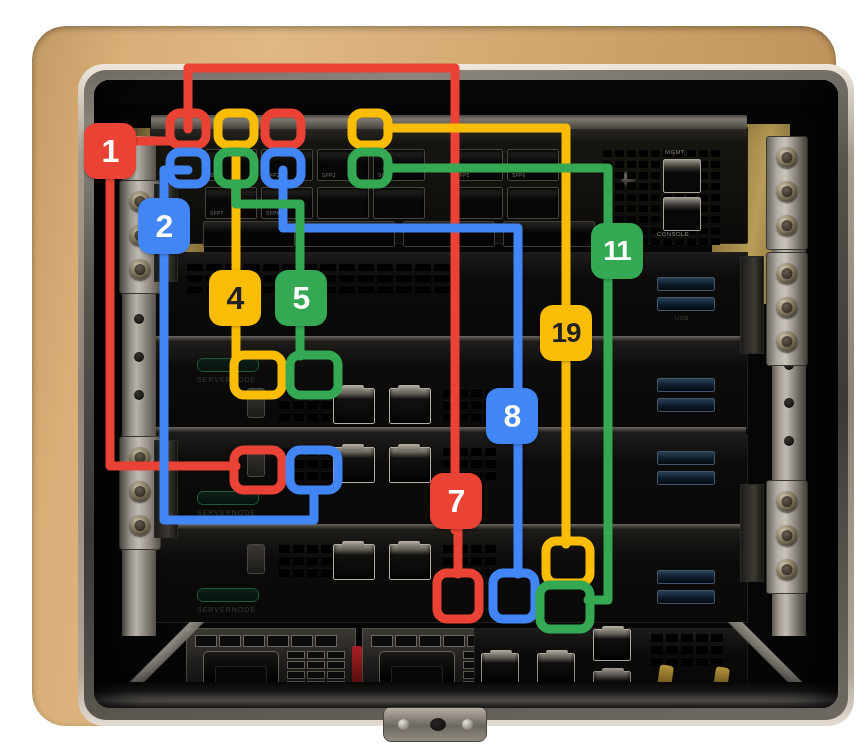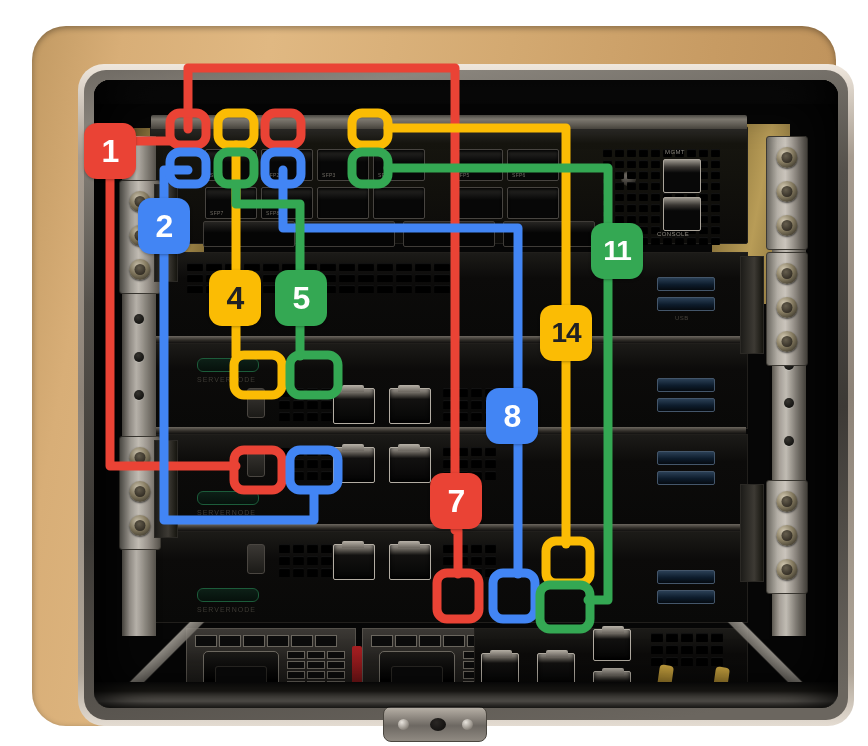--- a/index.html
+++ b/index.html
@@ -645,19 +645,19 @@
       <div class="badge" style="left: 275px; top: 270px; width: 52px; height: 56px; background: rgb(52, 168, 83); color: rgb(255, 255, 255); font-size: 32px;">
         <span>5</span>
       </div>
       <div class="badge" style="left: 430px; top: 473px; width: 52px; height: 56px; background: rgb(234, 67, 53); color: rgb(255, 255, 255); font-size: 32px;">
         <span>7</span>
       </div>
       <div class="badge" style="left: 486px; top: 388px; width: 52px; height: 56px; background: rgb(66, 133, 244); color: rgb(255, 255, 255); font-size: 32px;">
         <span>8</span>
       </div>
       <div class="badge" style="left: 540px; top: 305px; width: 52px; height: 56px; background: rgb(251, 188, 4); color: rgb(32, 33, 36); font-size: 28px;">
-        <span>14</span>
+        <span>19</span>
       </div>
       <div class="badge" style="left: 591px; top: 223px; width: 52px; height: 56px; background: rgb(52, 168, 83); color: rgb(255, 255, 255); font-size: 28px;">
         <span>11</span>
       </div>
     </div>
 </div>
 
 </body></html>

